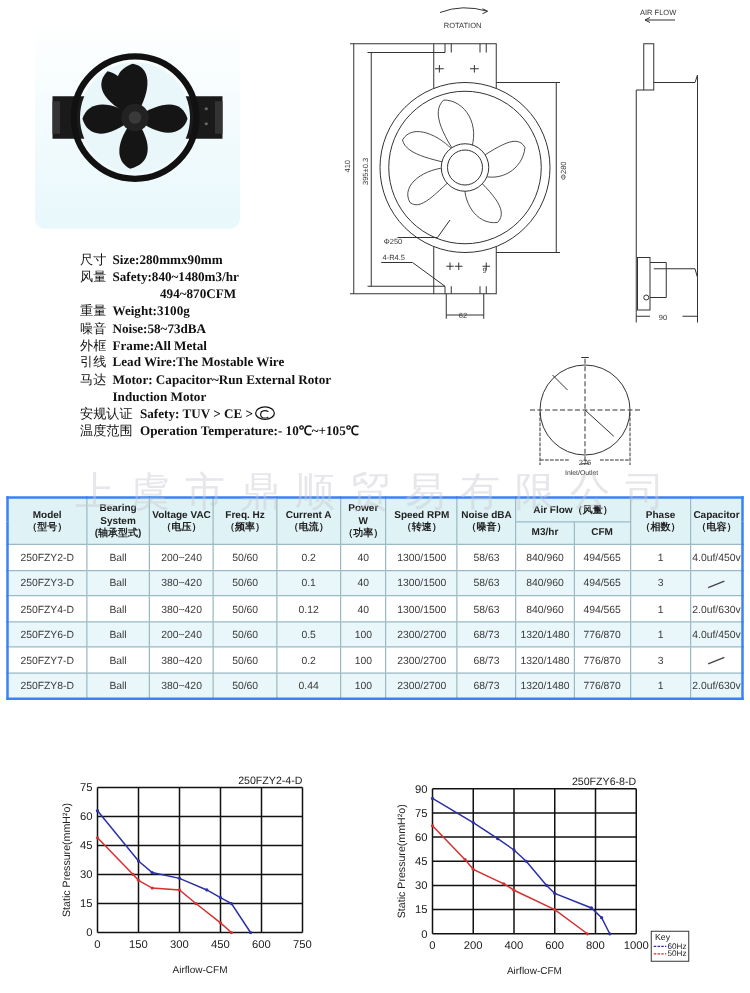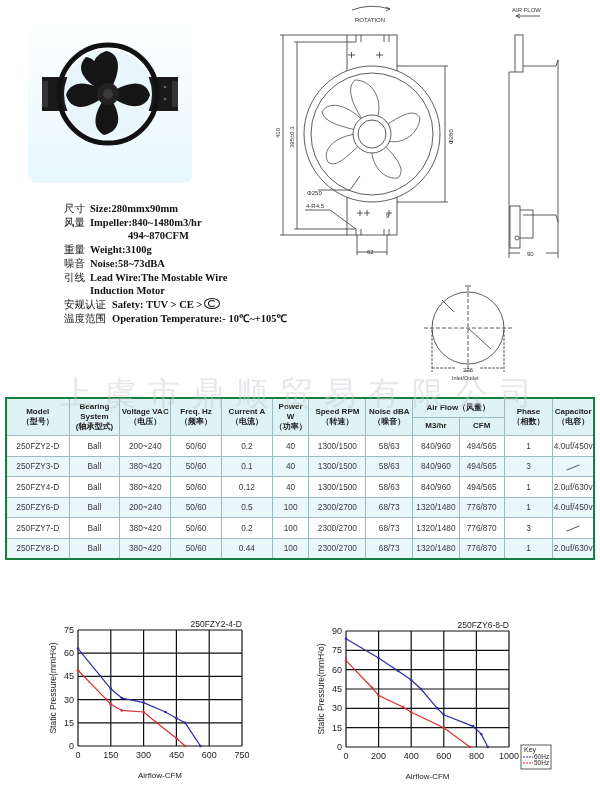--- a/index.html
+++ b/index.html
@@ -23,21 +23,21 @@
   .ccc { display: inline-block; width: 16px; height: 11px; border: 1.2px solid #111; border-radius: 50%; vertical-align: -2px; margin-left: 2px; position: relative; }
   .ccc::after { content: ""; position: absolute; left: 3px; top: 1.5px; width: 6px; height: 5px; border: 1px solid #111; border-radius: 50%; border-right-color: transparent; }
 
   
   .drawing { left: 0; top: 0; }
 
   
   .watermark { left: 60px; top: 372px; font-size: 32px; letter-spacing: 12px; color: rgba(200,200,210,0.45); font-family: Liberation Serif, serif; white-space: nowrap; z-index: 2; pointer-events: none; }
 
   
-  .spec-table { left: 5px; top: 397px; width: 590px; border-collapse: collapse; border: 2px solid #15803d; font-size: 8.5px; z-index: 1; }
+  .spec-table { left: 5px; top: 397px; width: 590px; border-collapse: collapse; border: 2px solid #3b82f6; font-size: 8.5px; z-index: 1; }
   .spec-table th, .spec-table td { border: 1px solid #9bbac4; text-align: center; color: #333; }
   .spec-table thead th { background: #dff2f6; font-weight: bold; font-size: 8px; line-height: 10px; padding: 3px 1px; color: #222; }
   .spec-table tbody td { height: 20.5px; font-size: 8.3px; color: #3a3a3a; }
   .spec-table tbody tr:nth-child(even) td { background: #eaf7fa; }
   .spec-table tbody tr:nth-child(odd) td { background: #ffffff; }
   .dash-mark { display: inline-block; width: 14px; height: 1px; background: #444; transform: rotate(-22deg); vertical-align: middle; }
 
   
   .chart { position: absolute; }
   .chart svg text { font-family: "Liberation Sans", sans-serif; }
@@ -69,36 +69,44 @@
   </svg>
 </div>
 
 <div class="abs specs">
   <div class="spec-row">
     <span class="spec-cn">尺寸</span>
     <span>Size:280mmx90mm</span>
   </div>
   <div class="spec-row">
     <span class="spec-cn">风量</span>
-    <span>Impeller:840~1480m3/hr</span>
+    <span>Safety:840~1480m3/hr</span>
   </div>
   <div class="spec-row spec-indent">
     <span>494~870CFM</span>
   </div>
   <div class="spec-row">
     <span class="spec-cn">重量</span>
     <span>Weight:3100g</span>
   </div>
   <div class="spec-row">
     <span class="spec-cn">噪音</span>
     <span>Noise:58~73dBA</span>
   </div>
   <div class="spec-row">
+    <span class="spec-cn">外框</span>
+    <span>Frame:All Metal</span>
+  </div>
+  <div class="spec-row">
     <span class="spec-cn">引线</span>
     <span>Lead Wire:The Mostable Wire</span>
+  </div>
+  <div class="spec-row">
+    <span class="spec-cn">马达</span>
+    <span>Motor: Capacitor~Run External Rotor</span>
   </div>
   <div class="spec-row spec-indent2">
     <span>Induction Motor</span>
   </div>
   <div class="spec-row">
     <span class="spec-cn wide">安规认证</span>
     <span>Safety: TUV &gt; CE &gt; </span>
     <span class="ccc"></span>
   </div>
   <div class="spec-row">

